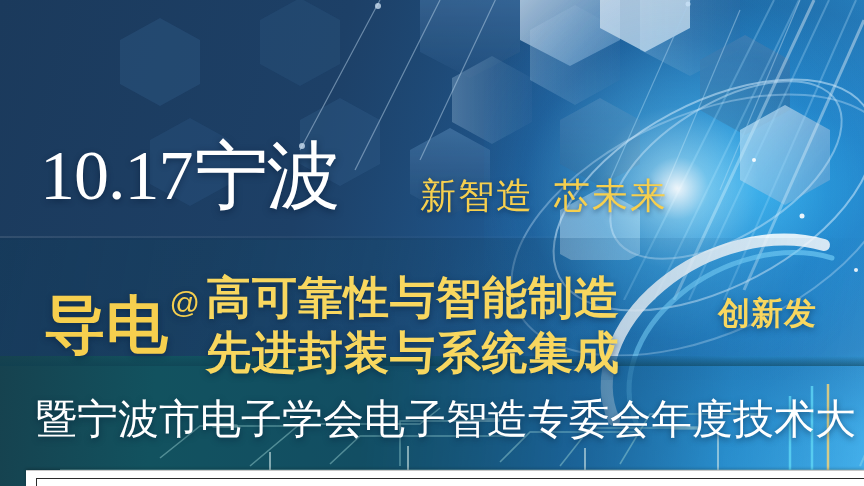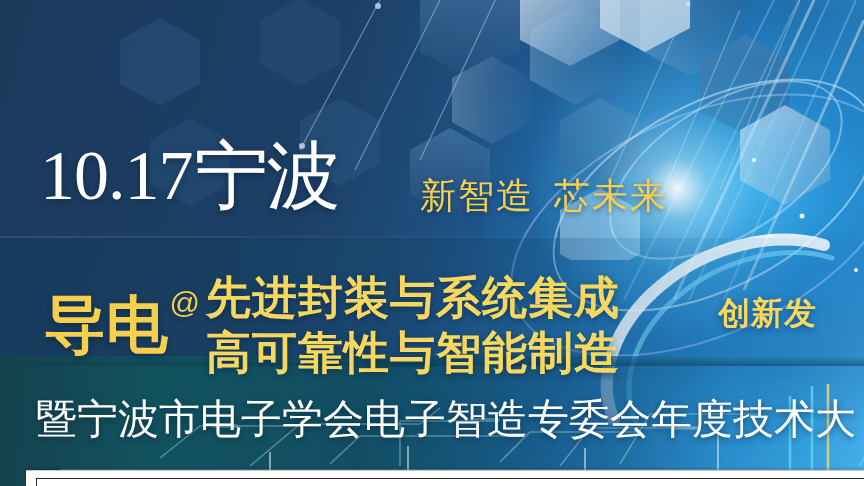--- a/index.html
+++ b/index.html
@@ -272,22 +272,22 @@
   <div class="slogan">
     <span>新智造</span><span class="gap"></span><span>芯未来</span>
   </div>
 
   <div class="topic">
     <span class="topic-tag">
       <span>导电</span>
       <span class="topic-at">@</span>
     </span>
     <span class="topic-lines">
+      <span class="topic-line">高可靠性与智能制造</span>
       <span class="topic-line">先进封装与系统集成</span>
-      <span class="topic-line">高可靠性与智能制造</span>
     </span>
   </div>
 
   <div class="side-word">创新发</div>
 
   <div class="footline">暨宁波市电子学会电子智造专委会年度技术大</div>
 
 </div>
 
 </body></html>

